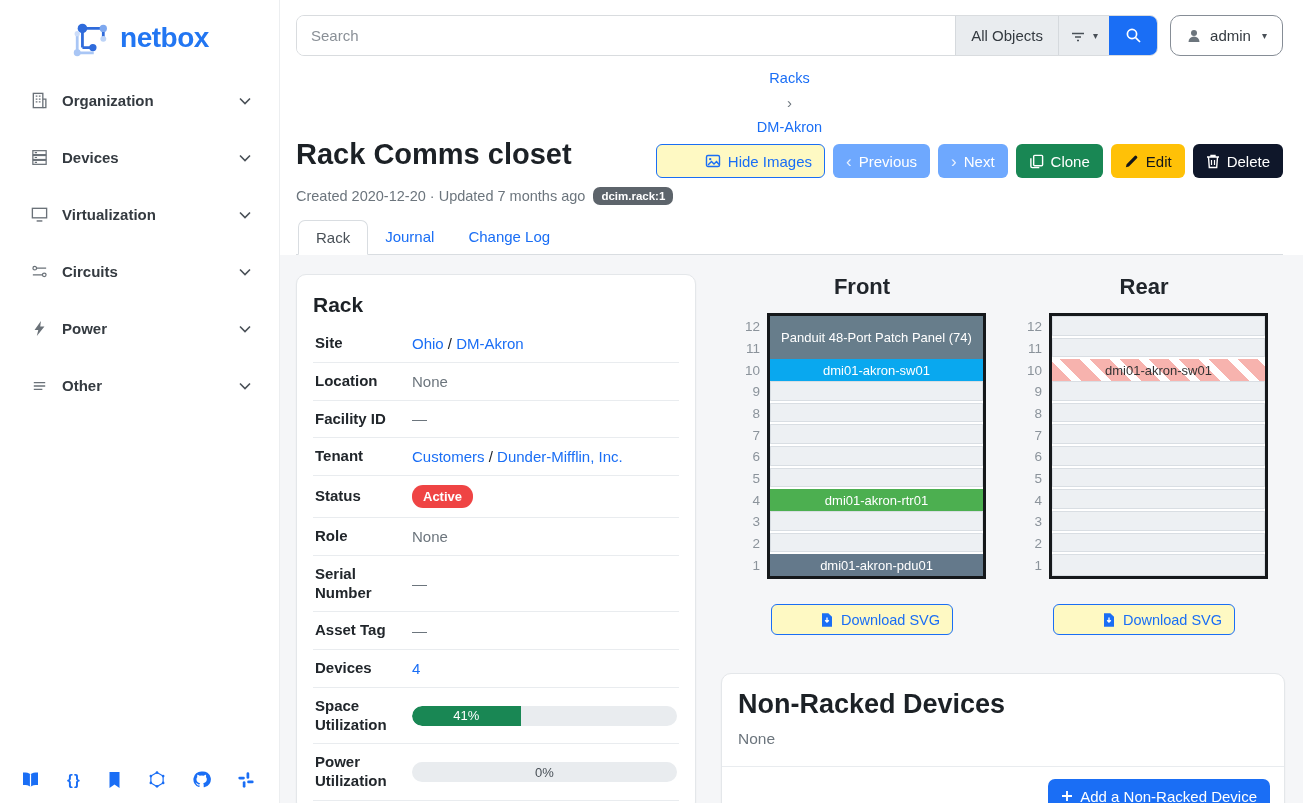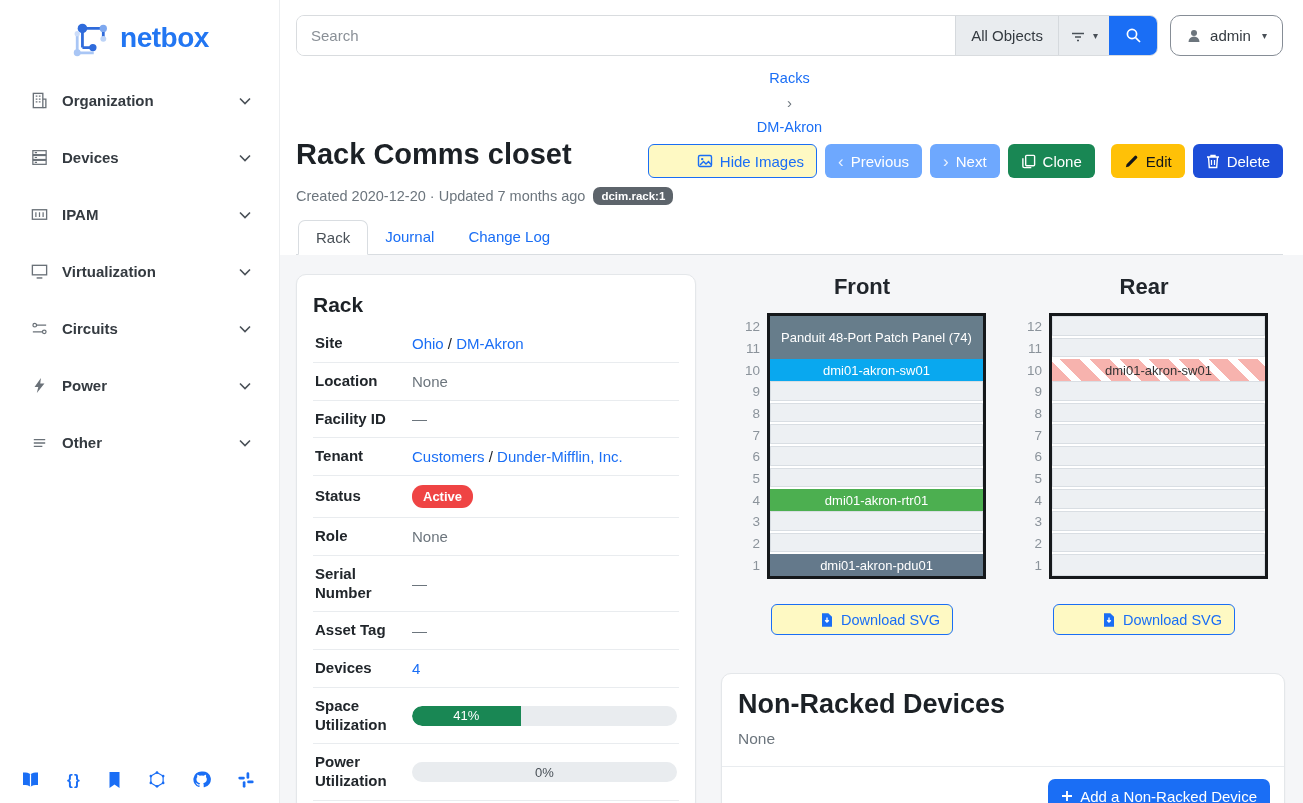--- a/index.html
+++ b/index.html
@@ -49,22 +49,22 @@
   .titlerow { display:flex; justify-content:space-between; align-items:flex-start; margin-top:3px; }
   .page-title { font-size:29px; font-weight:700; color:#1c2126; line-height:1.15; }
   .actions { display:flex; gap:8px; margin-top:6px; }
   .btn { height:34px; display:inline-flex; align-items:center; gap:7px; padding:0 12px;
     border-radius:6px; font-size:15px; border:1px solid transparent; cursor:pointer;
     font-family:inherit; white-space:nowrap; }
   .btn-outline-blue { background:#fef9c3; border-color:#1a6ef5; color:#1a6ef5;padding-left:48px; }
   .btn-lightblue { background:#6ea8fe; color:#fff; }
   .btn-lightblue .chev { font-size:17px; line-height:1; opacity:.85; }
   .btn-green { background:#198754; color:#fff; }
-  .btn-yellow { background:#ffc107; color:#131619;margin-left:8px; }
-  .btn-red { background:#1d4ed8; color:#fff; }
+  .btn-yellow { background:#ffc107; color:#131619; }
+  .btn-red { background:#0f172a; color:#fff; }
 
   .metarow { margin-top:9px; color:#6c757d; font-size:14.5px; display:flex; align-items:center; gap:8px; }
   .id-badge { background:#5d646b; color:#fff; font-size:11.5px; font-weight:700;
     padding:3px 8px; border-radius:7px; }
 
   .tabs { margin-top:15px; display:flex; border-bottom:1px solid #d9dde1; padding-left:2px; }
   .tab { padding:8px 17px; font-size:15px; color:#1a6ef5; cursor:pointer; margin-bottom:-1px; }
   .tab.active { color:#495057; background:#fff; border:1px solid #d9dde1; border-bottom:1px solid #fff;
     border-radius:7px 7px 0 0; }
 
@@ -153,34 +153,20 @@
         <div class="nav-item">
        <span class="nav-ico">
             <svg width="19" height="19" viewBox="0 0 20 20">
               <rect x="3" y="2.8" width="14" height="4.2" fill="none" stroke="currentColor" stroke-width="1.3"></rect>
               <rect x="3" y="7.9" width="14" height="4.2" fill="none" stroke="currentColor" stroke-width="1.3"></rect>
               <rect x="3" y="13" width="14" height="4.2" fill="none" stroke="currentColor" stroke-width="1.3"></rect>
               <path d="M5 4.9h2.4M5 10h2.4M5 15.1h2.4" stroke="currentColor" stroke-width="1.2"></path>
             </svg>
           </span>
        <span class="nav-label">Devices</span>
-       <span class="nav-chev">
-            <svg width="20" height="20" viewBox="0 0 20 20">
-              <path d="M5 7.5l5 5 5-5" fill="none" stroke="currentColor" stroke-width="1.6"></path>
-            </svg>
-          </span>
-     </div>
-        <div class="nav-item">
-       <span class="nav-ico">
-            <svg width="19" height="19" viewBox="0 0 20 20">
-              <rect x="2.5" y="5" width="15" height="10" fill="none" stroke="currentColor" stroke-width="1.4"></rect>
-              <path d="M6.2 7.5v5M10 7.5v5M13.8 7.5v5" stroke="currentColor" stroke-width="1.3"></path>
-            </svg>
-          </span>
-       <span class="nav-label">IPAM</span>
        <span class="nav-chev">
             <svg width="20" height="20" viewBox="0 0 20 20">
               <path d="M5 7.5l5 5 5-5" fill="none" stroke="currentColor" stroke-width="1.6"></path>
             </svg>
           </span>
      </div>
         <div class="nav-item">
        <span class="nav-ico">
             <svg width="19" height="19" viewBox="0 0 20 20">
               <rect x="2.5" y="3.5" width="15" height="10" fill="none" stroke="currentColor" stroke-width="1.4"></rect>

